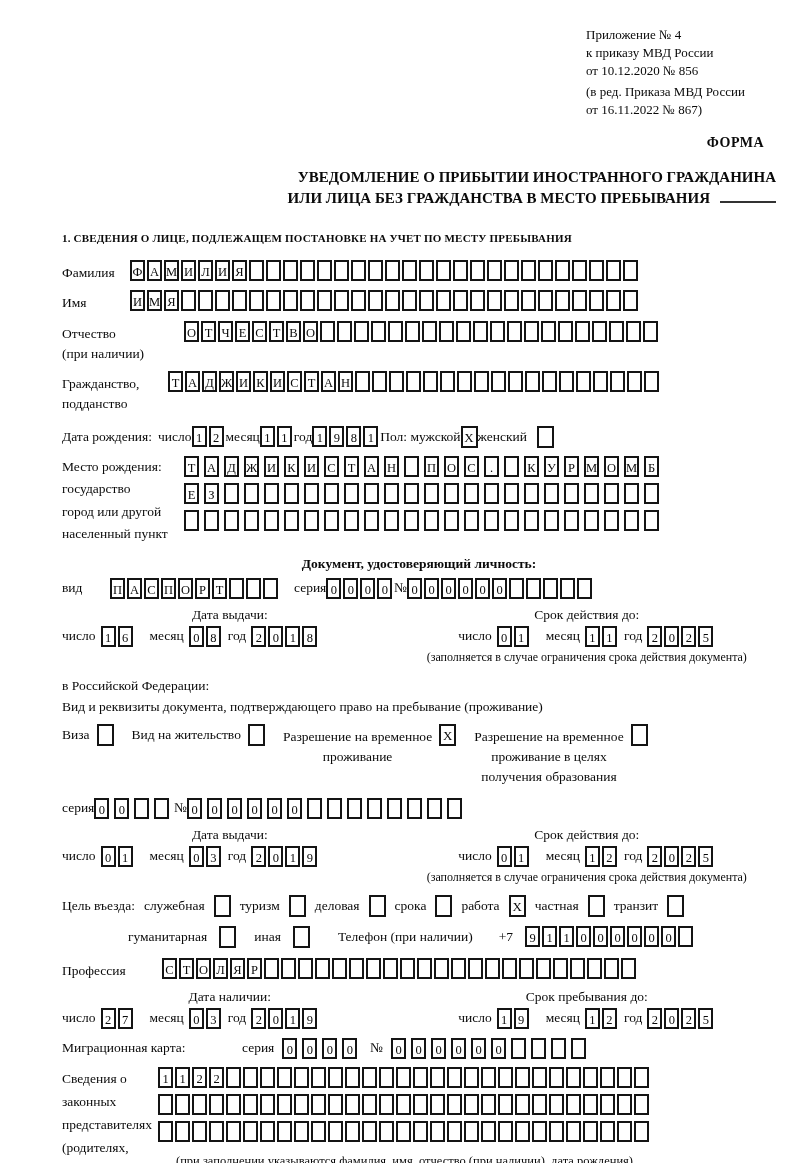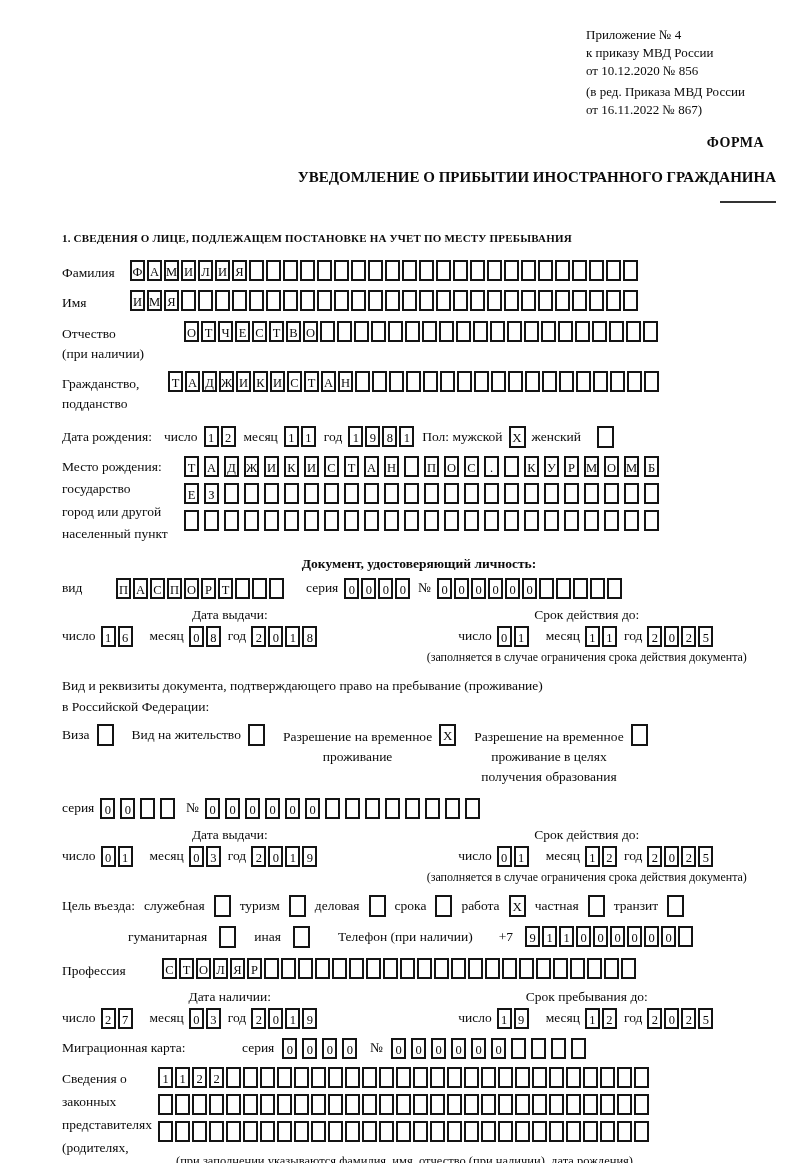--- a/index.html
+++ b/index.html
@@ -33,21 +33,21 @@
   }
   .cells.wide .cell { margin-right:5px; }
   .checkbox {
     display:inline-block; width:17px; height:22px; border:2px solid #141414;
     text-align:center; line-height:20px; font-size:13px; vertical-align:middle; background:#fff;
   }
 
   
   .fields { display:flex; align-items:center; gap:5px; }
   .fields .t { white-space:nowrap; }
-  .dr { align-items:center; gap:6px; flex-wrap:nowrap; }
+  .dr { align-items:center; flex-wrap:nowrap; }
   .dr .t { white-space:nowrap; }
 
   
   .block { display:flex; margin-top:8px; }
   .lbl-col { line-height:22.5px; }
   .cells-col > .cells { display:block; margin-bottom:6px; }
 
   .doc-heading { text-align:center; font-weight:bold; font-size:13.5px; margin-top:10px; }
 
   .date-pair { display:flex; margin-top:8px; }
@@ -85,21 +85,21 @@
       <div>(в ред. Приказа МВД России</div>
       <div>от 16.11.2022 № 867)</div>
     </div>
   </div>
 
   <div class="forma">ФОРМА</div>
 
   <div class="title">
     <div>УВЕДОМЛЕНИЕ О ПРИБЫТИИ ИНОСТРАННОГО ГРАЖДАНИНА</div>
     <div>
-      <span class="uline"></span>
+      <span>ИЛИ ЛИЦА БЕЗ ГРАЖДАНСТВА В МЕСТО ПРЕБЫВАНИЯ</span><span class="uline"></span>
     </div>
   </div>
 
   <div class="sec-heading">1. СВЕДЕНИЯ О ЛИЦЕ, ПОДЛЕЖАЩЕМ ПОСТАНОВКЕ НА УЧЕТ ПО МЕСТУ ПРЕБЫВАНИЯ</div>
 
   <div class="row" style="margin-top:16px;">
     <div class="lbl w68">Фамилия</div>
     <div class="cells"><span class="cell">Ф</span><span class="cell">А</span><span class="cell">М</span><span class="cell">И</span><span class="cell">Л</span><span class="cell">И</span><span class="cell">Я</span><span class="cell"></span><span class="cell"></span><span class="cell"></span><span class="cell"></span><span class="cell"></span><span class="cell"></span><span class="cell"></span><span class="cell"></span><span class="cell"></span><span class="cell"></span><span class="cell"></span><span class="cell"></span><span class="cell"></span><span class="cell"></span><span class="cell"></span><span class="cell"></span><span class="cell"></span><span class="cell"></span><span class="cell"></span><span class="cell"></span><span class="cell"></span><span class="cell"></span><span class="cell"></span></div>
   </div>
 
@@ -183,22 +183,22 @@
         <span class="t" style="margin-left:10px;">месяц</span>
         <span class="cells"><span class="cell">1</span><span class="cell">1</span></span>
         <span class="t">год</span>
         <span class="cells"><span class="cell">2</span><span class="cell">0</span><span class="cell">2</span><span class="cell">5</span></span>
       </div>
       <div class="date-note">(заполняется в случае ограничения срока действия документа)</div>
     </div>
   </div>
 
   <div class="intro">
+    <div>в Российской Федерации:</div>
     <div>Вид и реквизиты документа, подтверждающего право на пребывание (проживание)</div>
-    <div>в Российской Федерации:</div>
   </div>
 
   <div class="chk-row">
     <span class="opt">
       <span class="olabel">Виза</span>
       <span class="checkbox"></span>
     </span>
     <span class="opt gap18">
       <span class="olabel">Вид на жительство</span>
       <span class="checkbox"></span>

